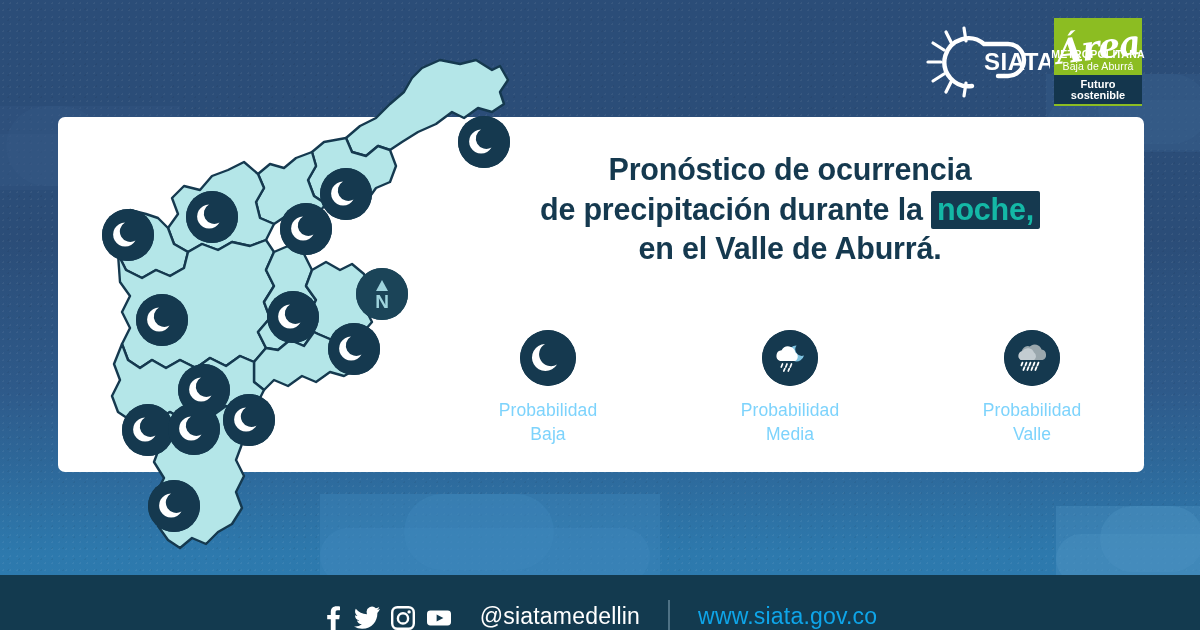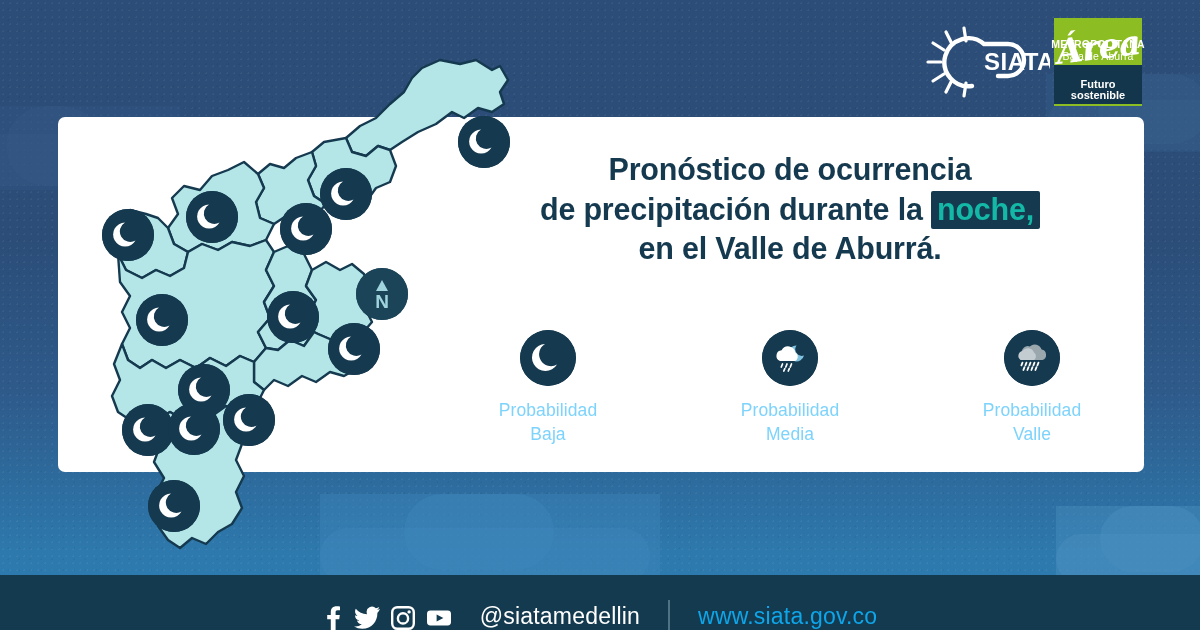--- a/index.html
+++ b/index.html
@@ -42,21 +42,21 @@
   }
   .am-script{
     font-family:"DejaVu Serif",serif;font-style:italic;color:#ffffff;
     font-size:34px;line-height:1;position:absolute;top:12px;left:50%;
     transform:translateX(-50%) rotate(-7deg);font-weight:700;letter-spacing:-1px;
     white-space:nowrap;
   }
   .am-l1{font-size:10.5px;font-weight:700;color:#fff;letter-spacing:.2px;line-height:1.05;}
   .am-l2{font-size:10.5px;color:#fff;letter-spacing:.1px;line-height:1.15;margin-bottom:3px;}
   .am-l3{font-size:11px;font-weight:700;color:#fff;background:#14364d;width:100%;text-align:center;
-         padding:14px 0 3px;line-height:1;box-sizing:border-box;}
+         padding:4px 0 3px;line-height:1;box-sizing:border-box;}
 
   
   .rightcol{position:absolute;left:470px;top:150px;width:640px;text-align:center;}
   .headline{
     color:#15394f;font-weight:700;font-size:30.5px;line-height:1.30;letter-spacing:-.2px;
     margin:0;
   }
   .hl-mark{background:#15394f;color:#14b8a6;padding:1px 6px 3px;border-radius:2px;}
   .fecha{margin-top:14px;font-size:17px;color:#3c5a71;letter-spacing:.2px;}
   .fecha .val{color:#15394f;font-weight:700;font-size:16px;letter-spacing:0;}

